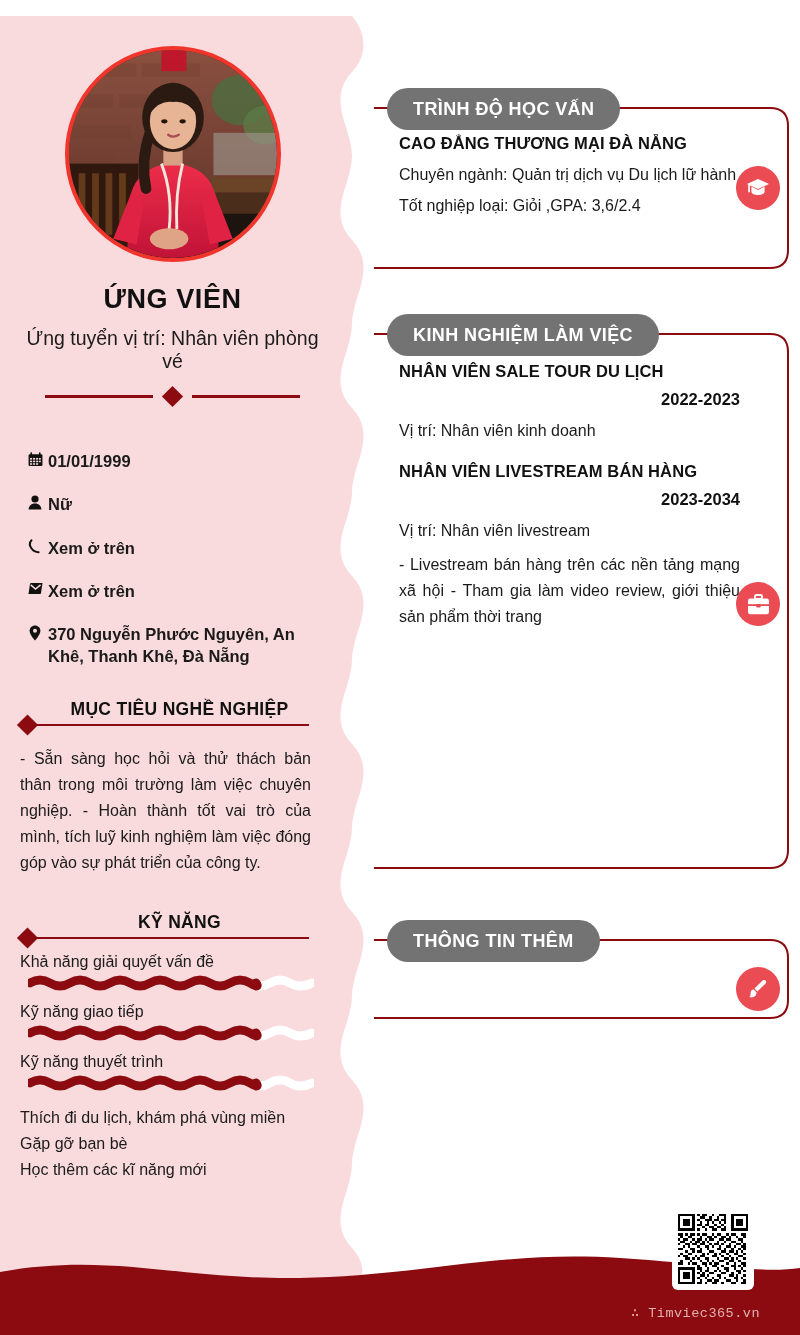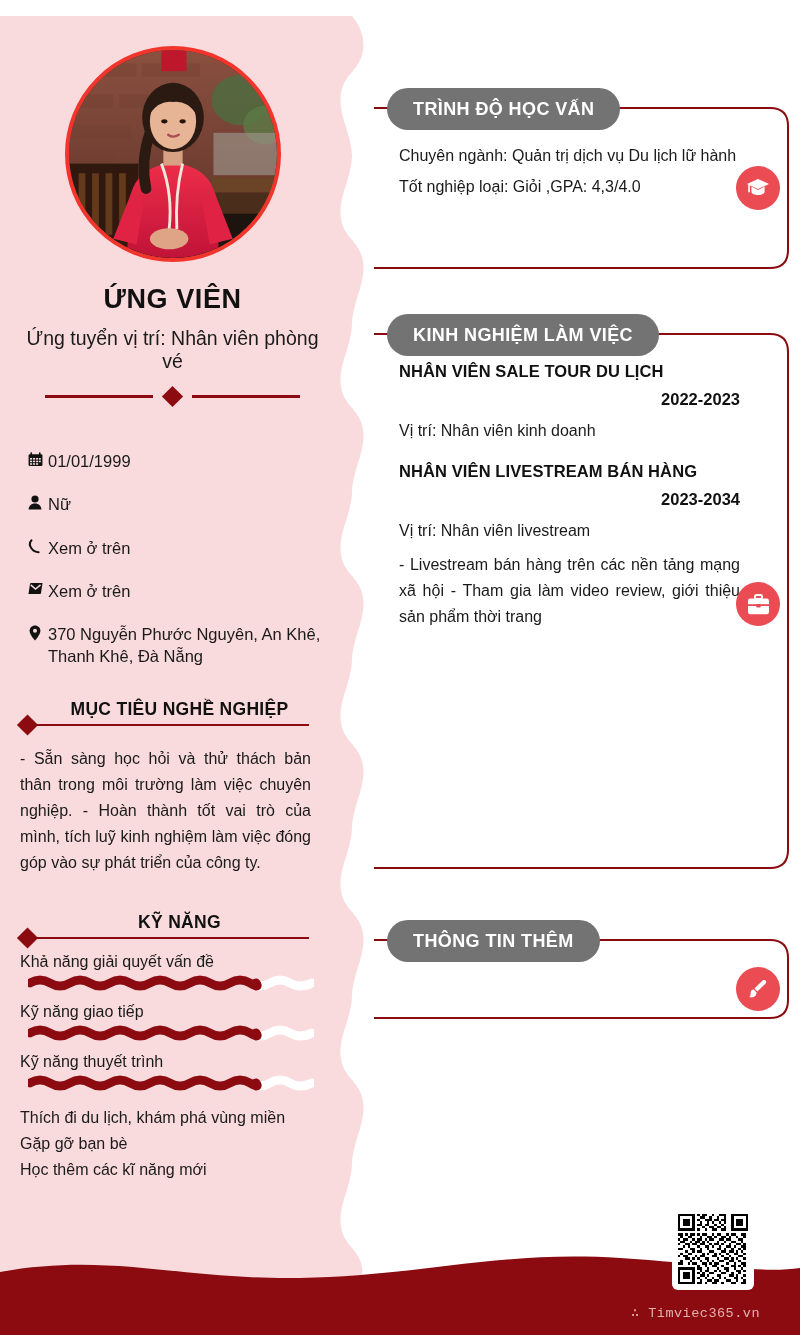--- a/index.html
+++ b/index.html
@@ -43,21 +43,21 @@
     margin-top:16px; gap:0;
   }
   .nd-line { height:2.5px; background:#8B0B10; width:108px; }
   .nd-dia {
     width:15px; height:15px; background:#8B0B10;
     transform:rotate(45deg); margin:0 12px;
   }
 
   
   .contact { margin-top:46px; padding-left:2px; }
-  .c-row { display:flex; align-items:flex-start; margin-bottom:21px; }
+  .c-row { display:flex; align-items:flex-start; margin-bottom:21px;font-weight:bold; }
   .c-ico {
     width:26px; flex:0 0 26px; color:#111;
     display:flex; justify-content:center; padding-top:2px;
   }
   .c-ico svg { display:block; }
   .c-txt { font-size:16.5px; color:#1a1a1a; line-height:1.35; }
 
   
   .s-head { position:relative; margin:0 0 2px 0; padding-top:10px; }
   .s-head-title {
@@ -365,22 +365,23 @@
     </svg>
     <div class="badge">TRÌNH ĐỘ HỌC VẤN</div>
     <div class="ico-circle" style="right:12px; top:78px;">
       <svg width="24" height="20" viewBox="0 0 24 20" fill="#fff">
         <path d="M12,1 L23,6 L12,11 L1,6 Z"></path>
         <path d="M5.4,8.6 V13.4 C5.4,15.6 8.4,17 12,17 C15.6,17 18.6,15.6 18.6,13.4 V8.6 L12,12 Z"></path>
         <rect x="2.2" y="6.2" width="1.7" height="8.4" rx=".8"></rect>
       </svg>
     </div>
     <div class="card-inner" style="padding-top:46px;">
+      <div class="entry-title">CAO ĐẲNG THƯƠNG MẠI ĐÀ NẴNG</div>
       <div class="entry-pos">Chuyên ngành: Quản trị dịch vụ Du lịch lữ hành</div>
-      <div class="entry-pos">Tốt nghiệp loại: Giỏi ,GPA: 4,3/4.0</div>
+      <div class="entry-pos">Tốt nghiệp loại: Giỏi ,GPA: 3,6/2.4</div>
     </div>
   </div>
 
   <div class="card" style="top:314px; width:418px; height:556px;">
     <svg class="card-frame" viewBox="0 0 418 556" preserveAspectRatio="none">
       <path d="M0,20 H396 C408,20 414,26 414,38 V536 C414,548 408,554 396,554 H0" fill="none" stroke="#8B0B10" stroke-width="2"></path>
     </svg>
     <div class="badge">KINH NGHIỆM LÀM VIỆC</div>
     <div class="ico-circle" style="right:12px; top:268px;">
       <svg width="23" height="21" viewBox="0 0 23 21" fill="#fff">

